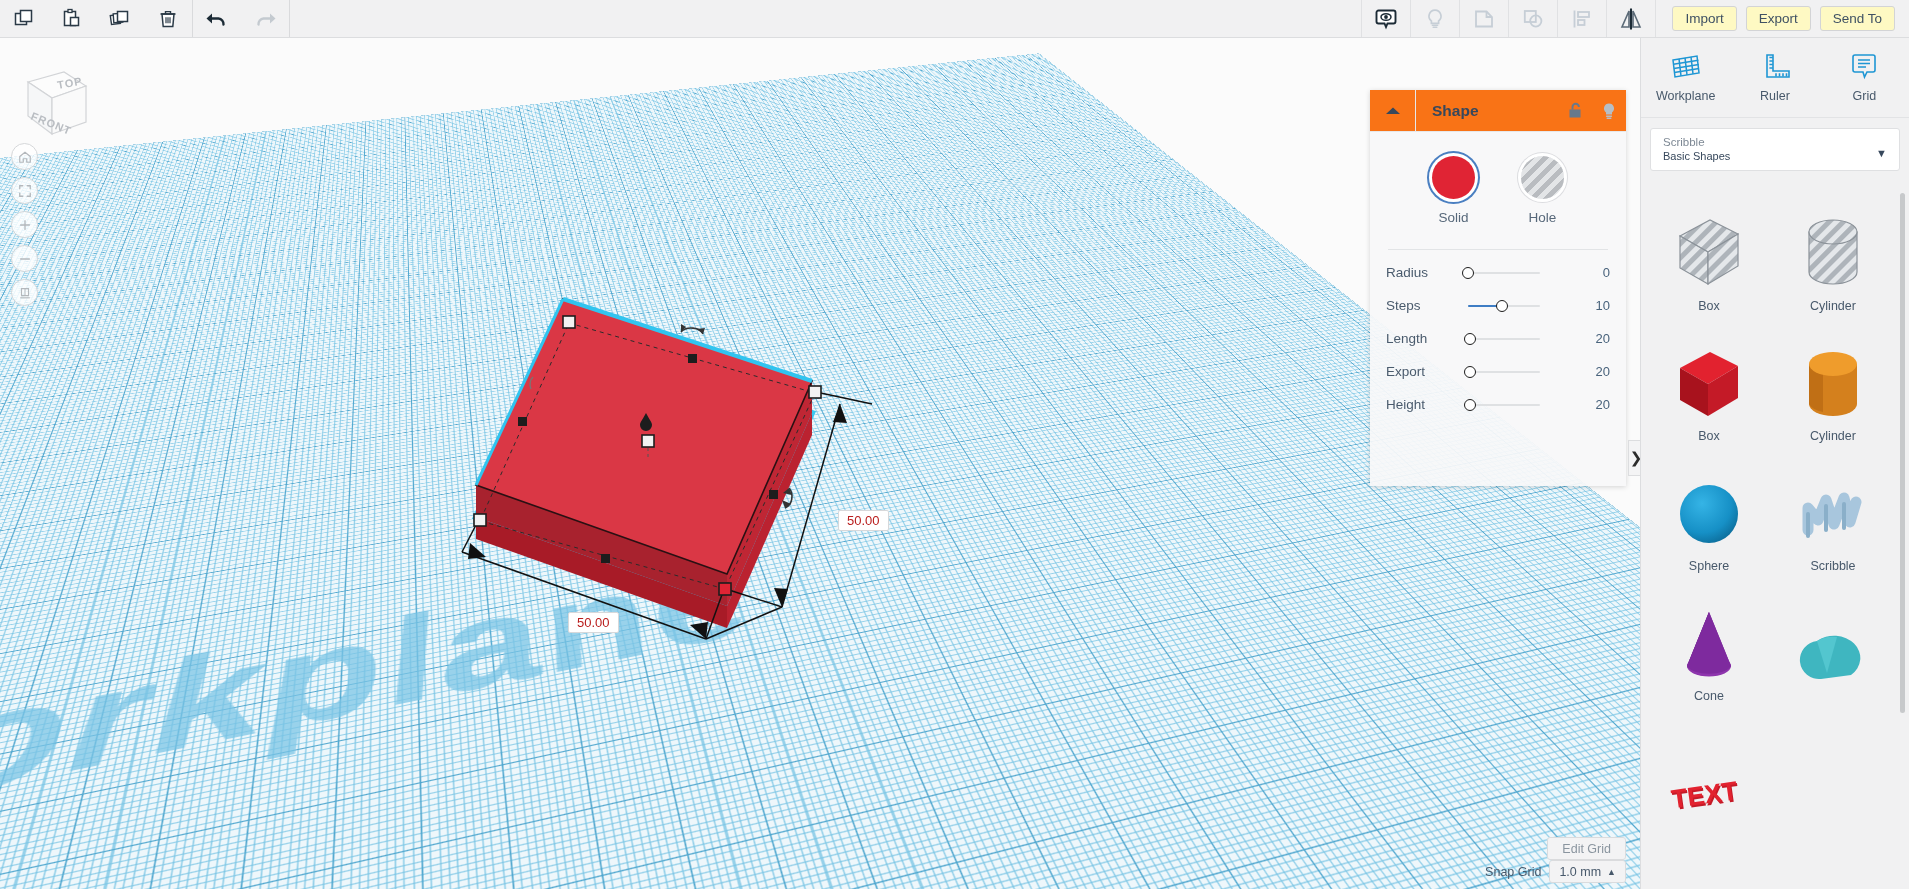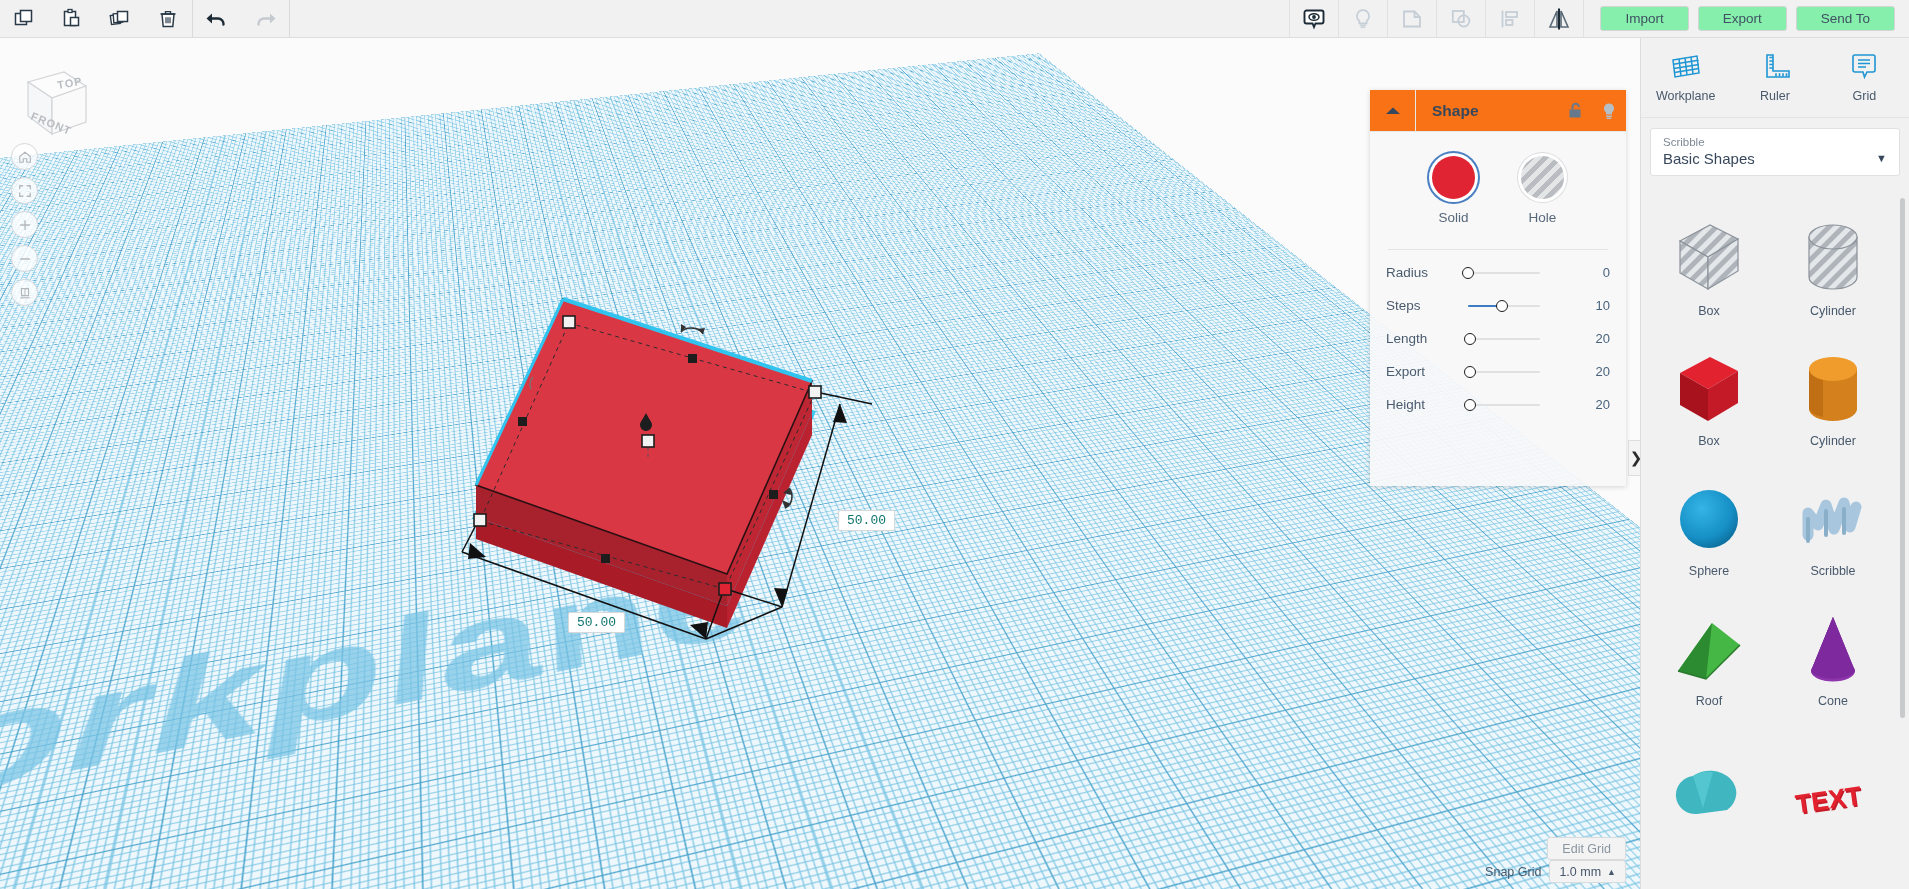--- a/index.html
+++ b/index.html
@@ -26,22 +26,22 @@
   }
   .tb-spacer { flex:1 1 auto; }
   .tb-right { display:flex; align-items:stretch; height:100%; }
   .tb-rbtn {
     width:49px; height:100%; display:flex; align-items:center; justify-content:center;
     cursor:pointer; border-left:1px solid #e0e1e3;
   }
   .tb-actions { display:flex; align-items:center; gap:9px; padding:0 14px 0 16px;
     border-left:1px solid #e0e1e3; }
   .tb-action {
-    height:25px; padding:0 24px; display:flex; align-items:center; justify-content:center;
-    background:#86efac; border:1px solid #d3d4d6; border-radius:3px;
+    height:25px; padding:0 12px; display:flex; align-items:center; justify-content:center;
+    background:#fef9c3; border:1px solid #d3d4d6; border-radius:3px;
     font-size:13.5px; color:#3f5163; cursor:pointer; white-space:nowrap;
   }
 
   
   .canvas {
     position:absolute; left:0; top:38px; width:1640px; height:851px;
     background:#fbfbfb; overflow:hidden;
   }
   .plane-wrap {
     position:absolute; left:0; top:0; width:1640px; height:851px;
@@ -81,22 +81,22 @@
     background:rgba(255,255,255,.78);
     display:flex; align-items:center; justify-content:center;
     margin-bottom:7px; cursor:pointer; color:#b4b8bc;
   }
   .navbtn.sp { margin-top:5px; }
 
   
   .model { position:absolute; left:0; top:0; width:1640px; height:851px; pointer-events:none; }
   .dimbox {
     position:absolute; background:#fff; border:1px solid #d7d8da;
-    font-size:13px; color:#0f766e; padding:2px 8px; border-radius:2px;
-    font-family:Liberation Mono, monospace; white-space:nowrap;
+    font-size:13px; color:#b91c1c; padding:2px 8px; border-radius:2px;
+    font-family:Liberation Sans, sans-serif; white-space:nowrap;
     pointer-events:auto; cursor:text;
   }
 
   
   .shapepanel {
     position:absolute; left:1370px; top:52px; width:256px; height:396px;
     background:rgba(247,248,249,.93);
     box-shadow:0 1px 5px rgba(0,0,0,.16);
     z-index:40;
   }
@@ -159,21 +159,21 @@
     flex:1; display:flex; flex-direction:column; align-items:center; justify-content:center;
     gap:7px; cursor:pointer;
   }
   .sb-tool-label { font-size:12.5px; color:#48596b; }
 
   .sb-picker {
     margin:10px 9px 8px; background:#fff; border:1px solid #dfe0e2; border-radius:3px;
     padding:7px 12px 8px; cursor:pointer; position:relative;
   }
   .sb-picker-top { font-size:11.5px; color:#7d8894; }
-  .sb-picker-main { font-size:15px; color:#37485c; margin-top:2px; }
+  .sb-picker-main { font-size:11px; color:#37485c; margin-top:2px; }
   .sb-caret { position:absolute; right:12px; bottom:11px; font-size:11px; color:#37485c; }
 
   .sb-grid {
     flex:1; overflow:hidden; position:relative;
     background:#f1f1f2; padding:12px 0 0 0;
   }
   .sb-grid-inner {
     display:grid; grid-template-columns:1fr 1fr; gap:4px 0; padding:0 14px 0 6px;
   }
   .sb-item {
@@ -640,30 +640,20 @@
                 <g fill="none" stroke="#8aafc9" stroke-width="4" stroke-linecap="round">
                   <path d="M16 62 L16 40"></path>
                   <path d="M34 32 L34 56"></path>
                   <path d="M52 30 L52 54"></path>
                 </g>
               </svg>
           </div>
           <div class="sb-item-label">Scribble</div>
         </div>
 
-        <div class="sb-item">
-          <div class="sb-thumb">
-            <svg width="86" height="80" viewBox="0 0 86 80">
-                <path d="M12 62 L46 14 L74 36 L40 70 Z" fill="#45b745"></path>
-                <path d="M12 62 L46 14 L40 70 Z" fill="#2c8a30"></path>
-                <path d="M12 62 L40 70 L74 36" fill="none" stroke="#2a7a2c" stroke-width="1.5"></path>
-              </svg>
-          </div>
-          <div class="sb-item-label">Roof</div>
-        </div>
 
         <div class="sb-item">
           <div class="sb-thumb">
             <svg width="80" height="80" viewBox="0 0 80 80">
                 <path d="M40 8 L62 62 a23 11 0 0 1 -44 0 Z" fill="#7e2a9e"></path>
                 <path d="M40 8 L40 72 a23 11 0 0 1 -22 -10 Z" fill="#6a1f86"></path>
                 <ellipse cx="40" cy="62" rx="22" ry="10.5" fill="#8e35ad"></ellipse>
                 <path d="M40 8 L62 62 a23 11 0 0 1 -44 0 Z" fill="#7e2a9e"></path>
               </svg>
           </div>

